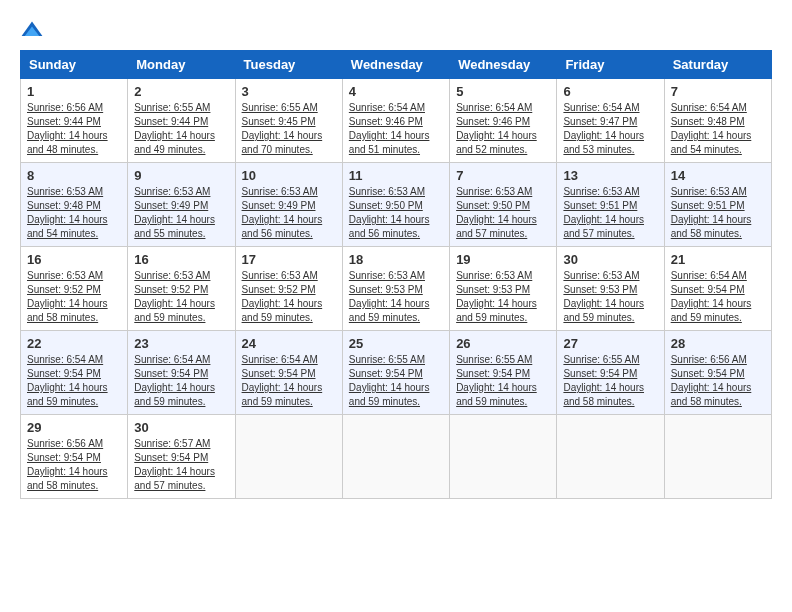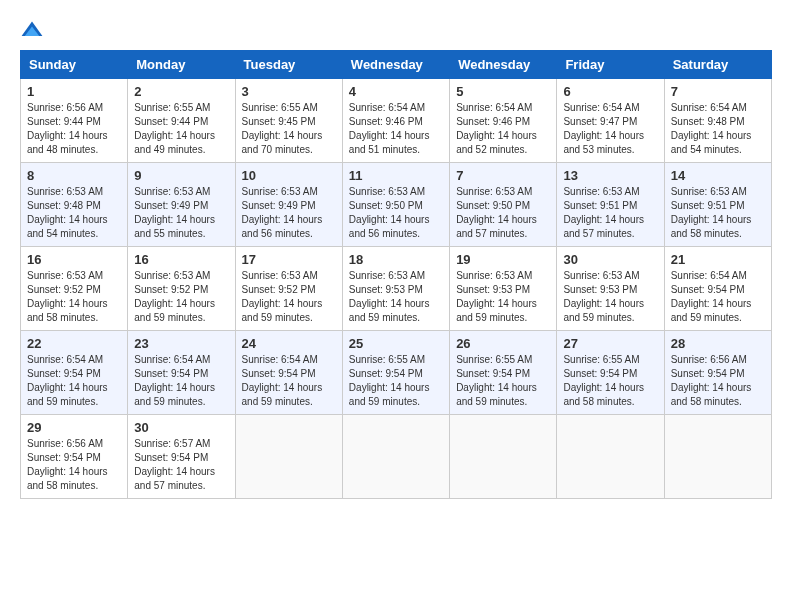--- a/index.html
+++ b/index.html
@@ -68,20 +68,21 @@
       background-color: #fff;
     }
     .day-number {
       font-size: 13px;
       font-weight: bold;
       display: block;
       margin-bottom: 2px;
     }
     .day-info {
       line-height: 1.4;
+      text-decoration: underline;
     }
     .empty-cell {
       background-color: #f9f9f9 !important;
     }
   </style>
 </head>
 <body>
 
 <div class="header-area">
   <div class="logo">

